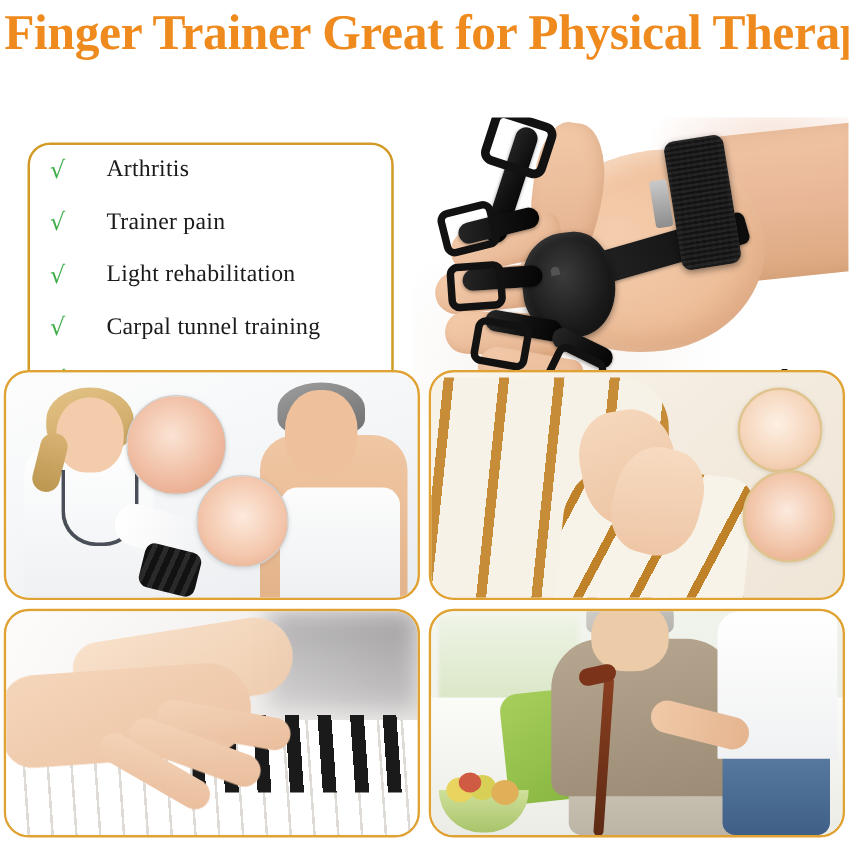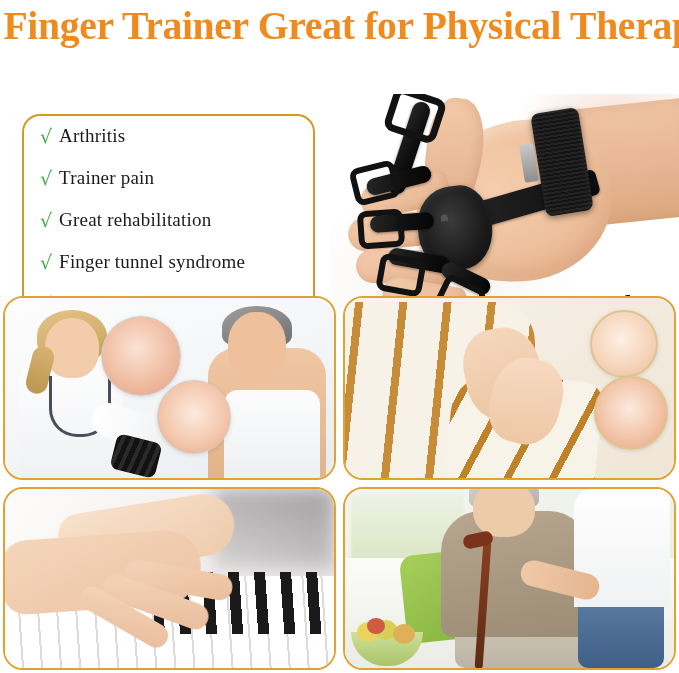--- a/index.html
+++ b/index.html
@@ -40,20 +40,21 @@
   }
   .b-check{
     color:#3fae49;font-size:19px;line-height:19px;
     font-family:"DejaVu Sans", sans-serif;
     position:relative;top:1px;
   }
   .b-text{
     color:#1b1b1b;font-size:19px;line-height:22px;
     font-family:"Liberation Serif", serif;
     letter-spacing:0.2px;
+    margin-left:26px;
   }
 
   
   .photo{
     position:absolute;left:330px;top:44px;width:349px;height:248px;
     overflow:hidden;background:#ffffff;
   }
   .bg-blur{
     position:absolute;left:-10px;top:-10px;width:380px;height:270px;
     background:
@@ -244,26 +245,26 @@
           <span class="b-text">Arthritis</span>
         </div>
 
         <div class="b-item">
           <span class="b-check">√</span>
           <span class="b-text">Trainer pain</span>
         </div>
 
         <div class="b-item">
           <span class="b-check">√</span>
-          <span class="b-text">Great rehabilitation</span>
-        </div>
-
-        <div class="b-item">
-          <span class="b-check">√</span>
-          <span class="b-text">Finger tunnel syndrome</span>
+          <span class="b-text">Light rehabilitation</span>
+        </div>
+
+        <div class="b-item">
+          <span class="b-check">√</span>
+          <span class="b-text">Carpal tunnel training</span>
         </div>
 
         <div class="b-item">
           <span class="b-check">√</span>
           <span class="b-text">Finger tension training</span>
         </div>
 
       </div>
     </div>
 

